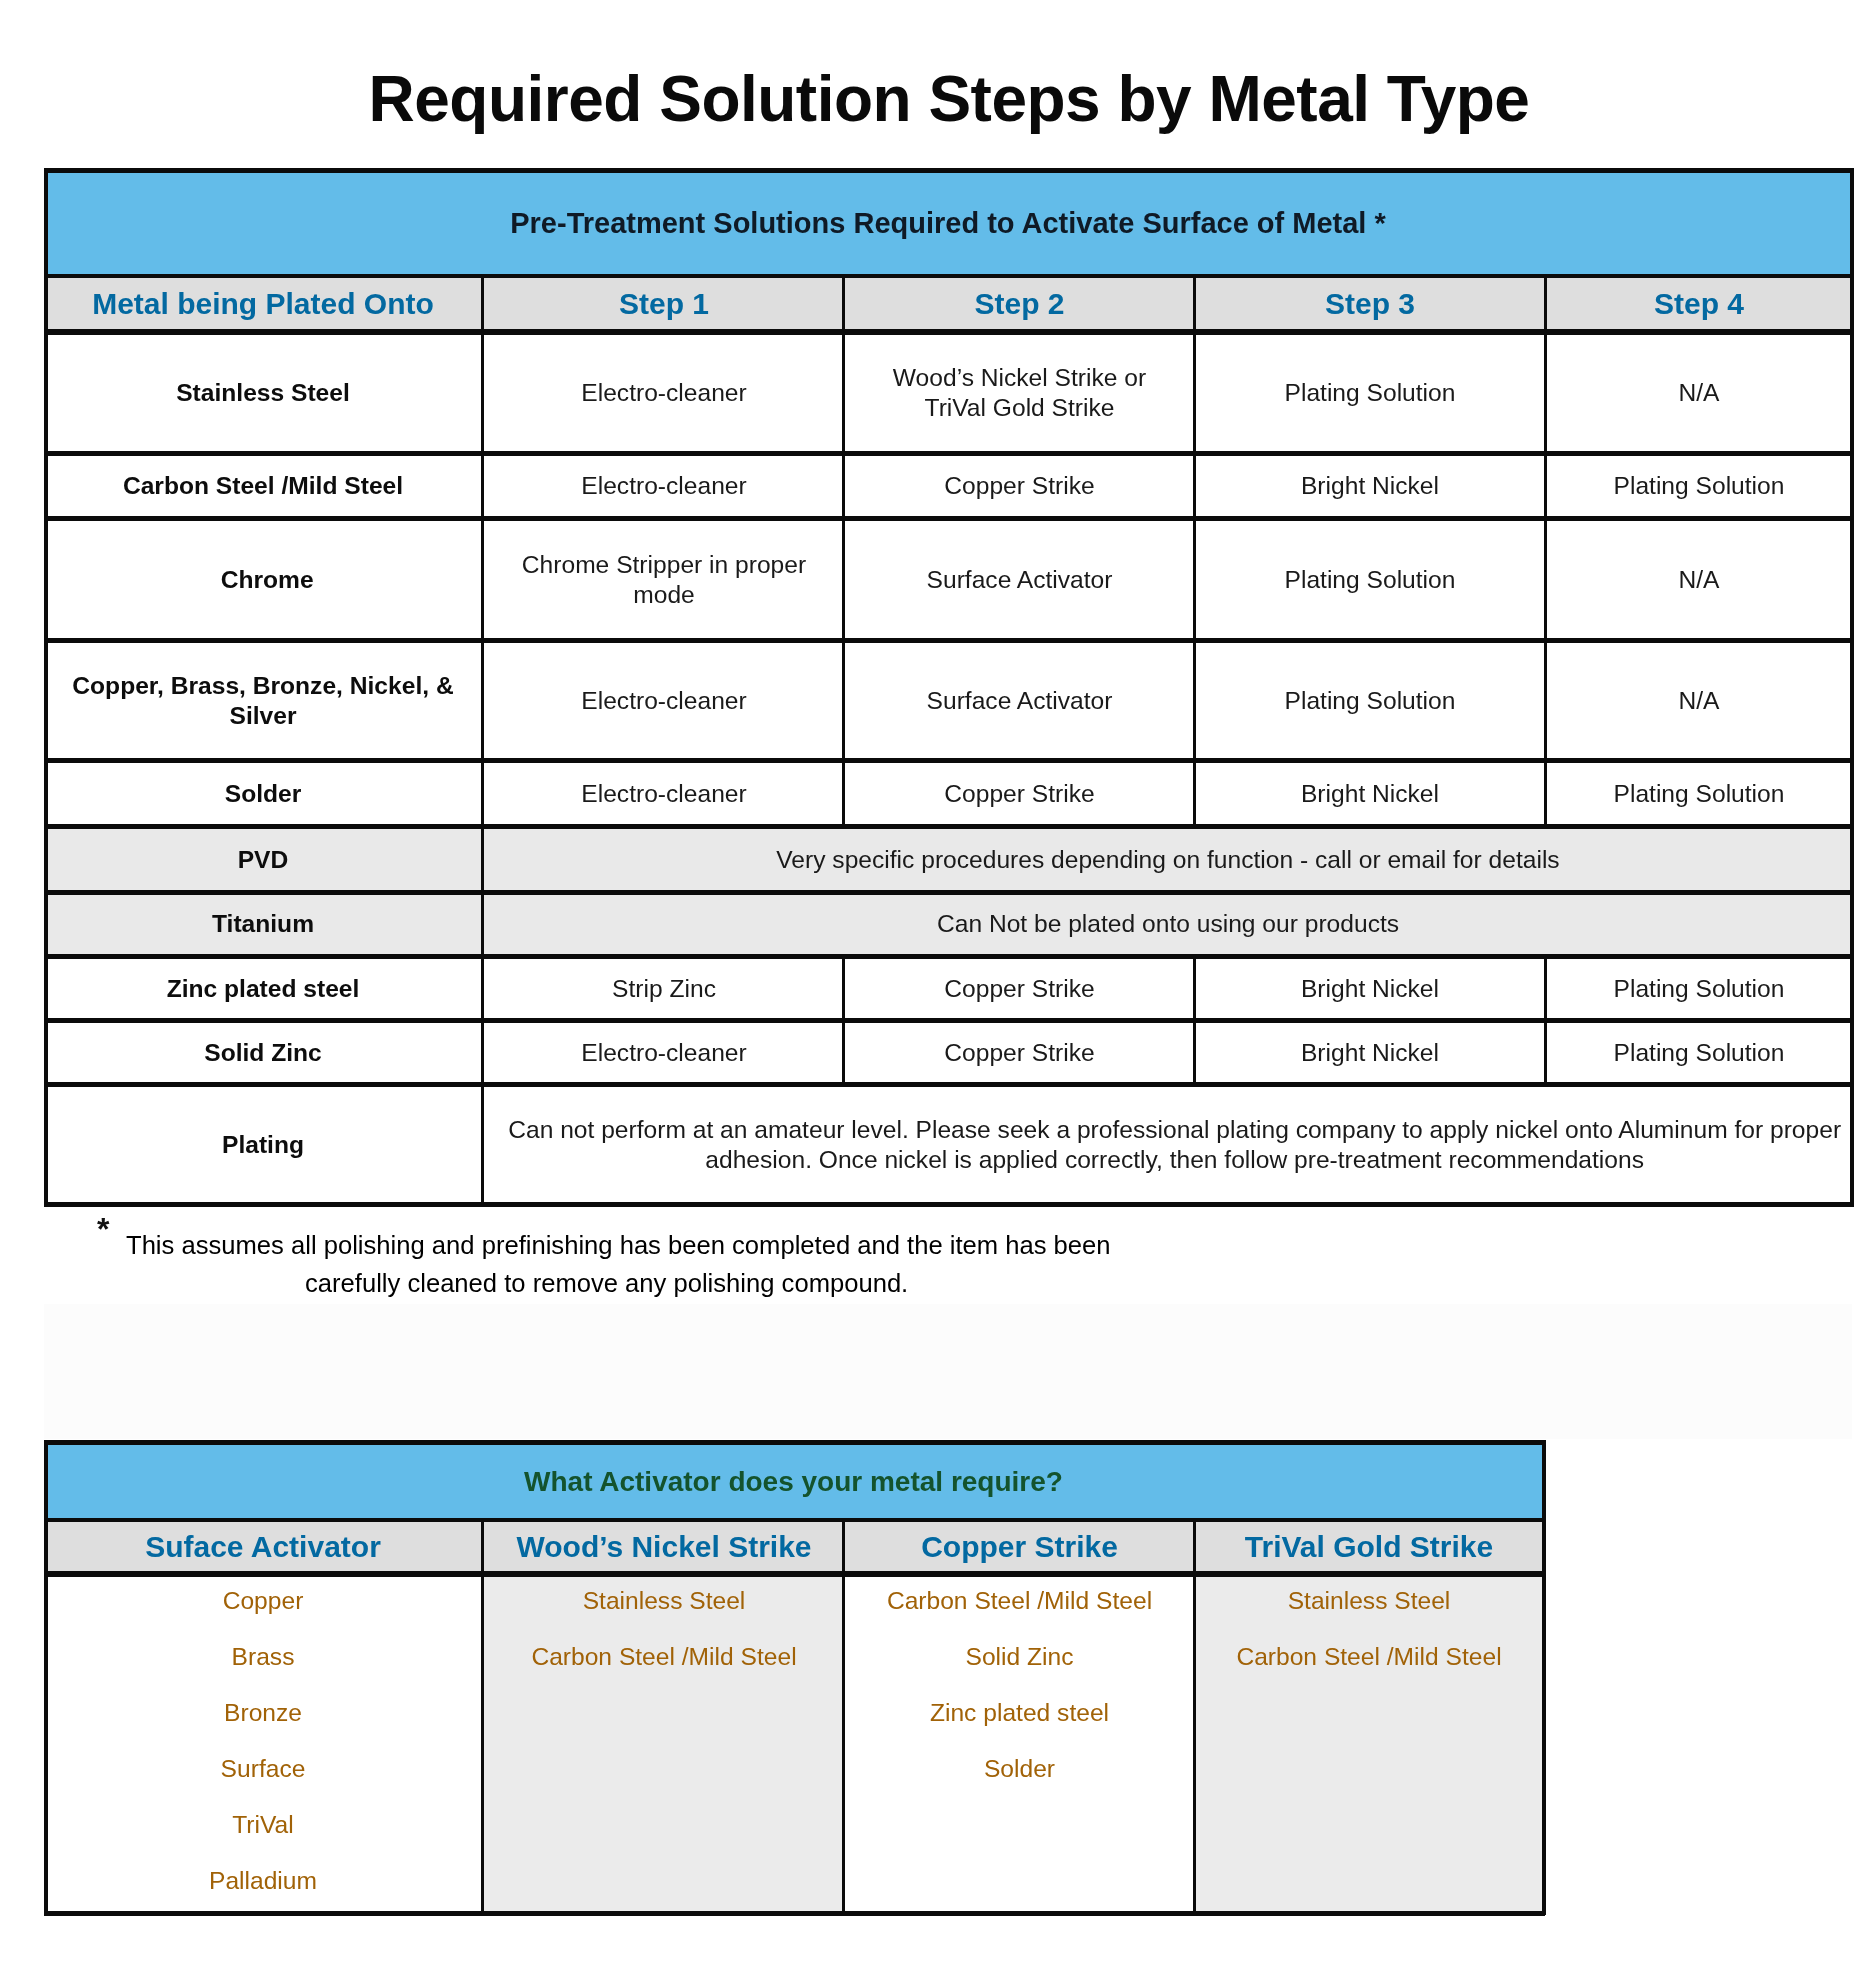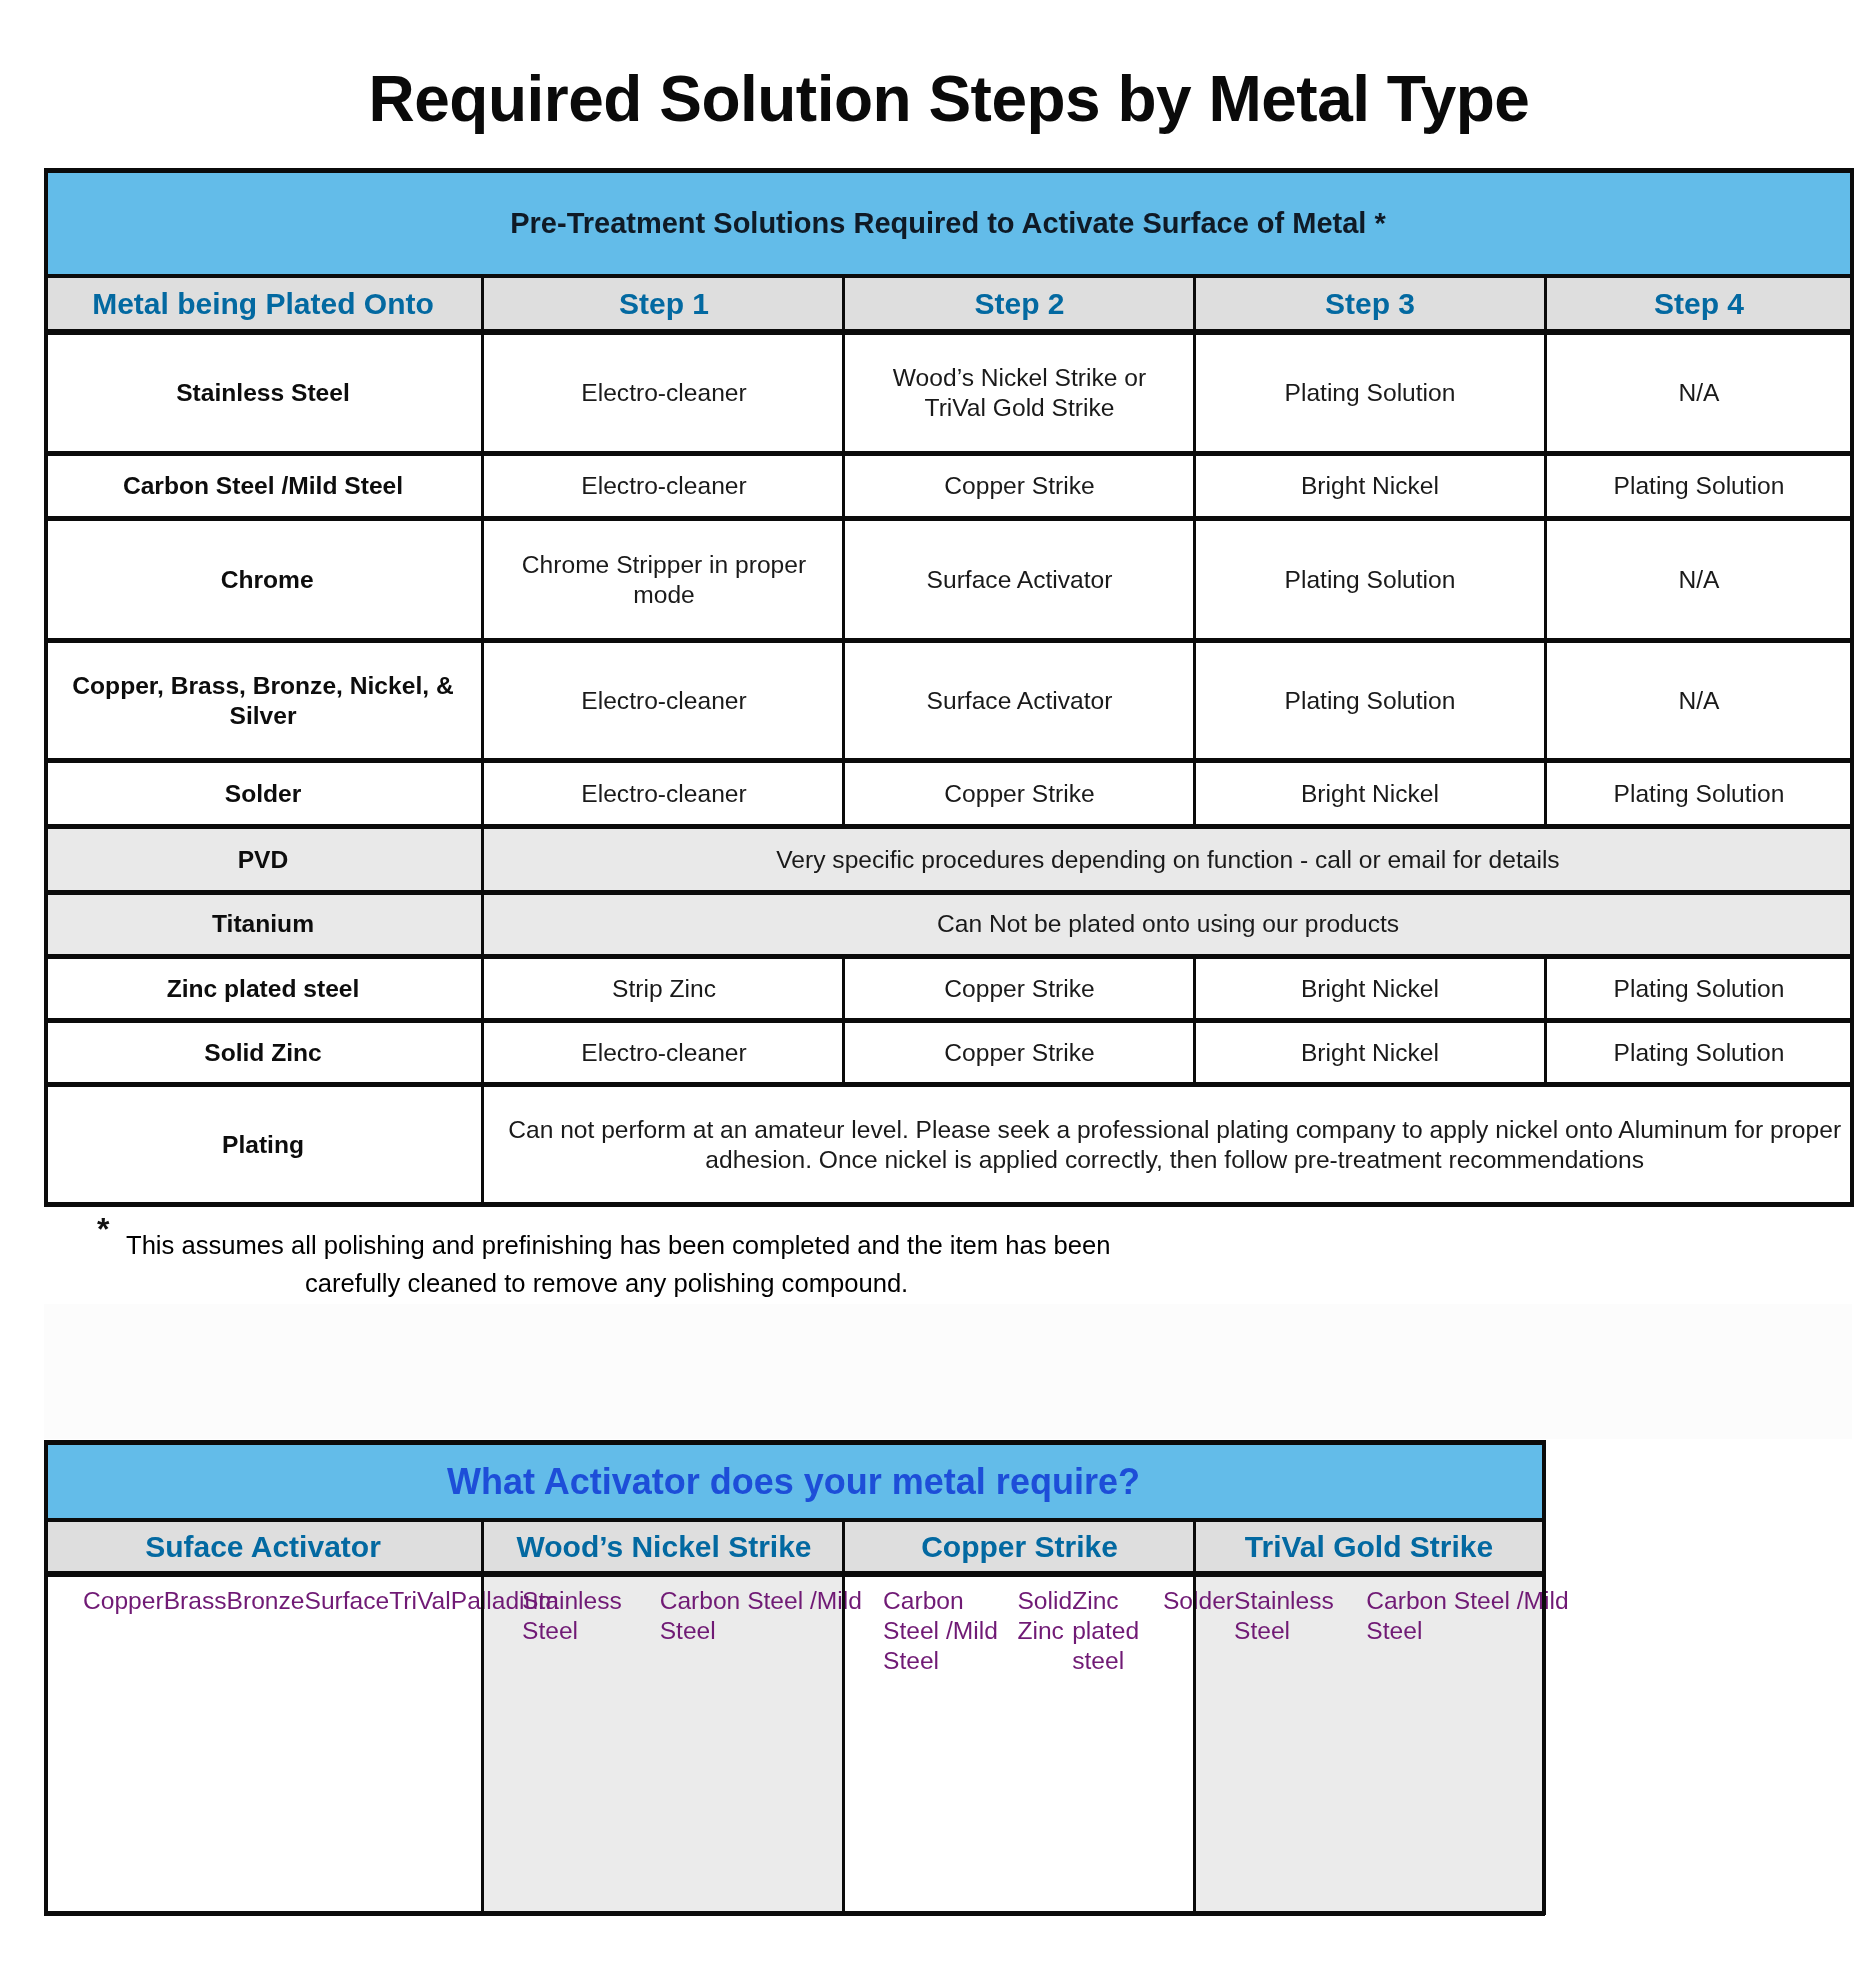--- a/index.html
+++ b/index.html
@@ -12,25 +12,25 @@
   .vline { background:#0b0b0b; }
   .blue { background:#63bce9; }
   .hdr { background:#dedede; }
   .shade { background:#e9e9e9; }
   .shade2 { background:#ebebeb; }
   .cell { display:flex; align-items:center; justify-content:center; text-align:center;
           font-size:24.6px; line-height:30px; color:#1a1a1a; padding:0 7.6px; }
   .cell.bold { font-weight:bold; color:#0d0d0d; }
   .cell.hd { font-weight:bold; font-size:30px; color:#0369a1; }
   .banner { font-weight:bold; font-size:29px; color:#0f1a26; }
-  .banner2 { font-weight:bold; font-size:36px; color:#1d4ed8; }
+  .banner2 { font-weight:bold; font-size:28px; color:#14532d; }
   .graypatch { background:#fcfcfc; }
   .foot { font-size:25.6px; color:#000000; line-height:38px; }
   .star { font-size:32px; font-weight:bold; color:#111; }
-  .list { display:flex; flex-direction:row; align-items:center; font-size:24.6px; color:#701a75;margin-left:39px; }
+  .list { display:flex; flex-direction:column; align-items:center; font-size:24.6px; color:#a16207; }
   .list div { height:56px; line-height:30px; }
 </style>
 </head>
 <body>
 
 <div class="abs title">Required Solution Steps by Metal Type</div>
 
 <div>
 
   <div class="abs blue" style="left:44px;top:169px;width:1808px;height:108px;"></div>

